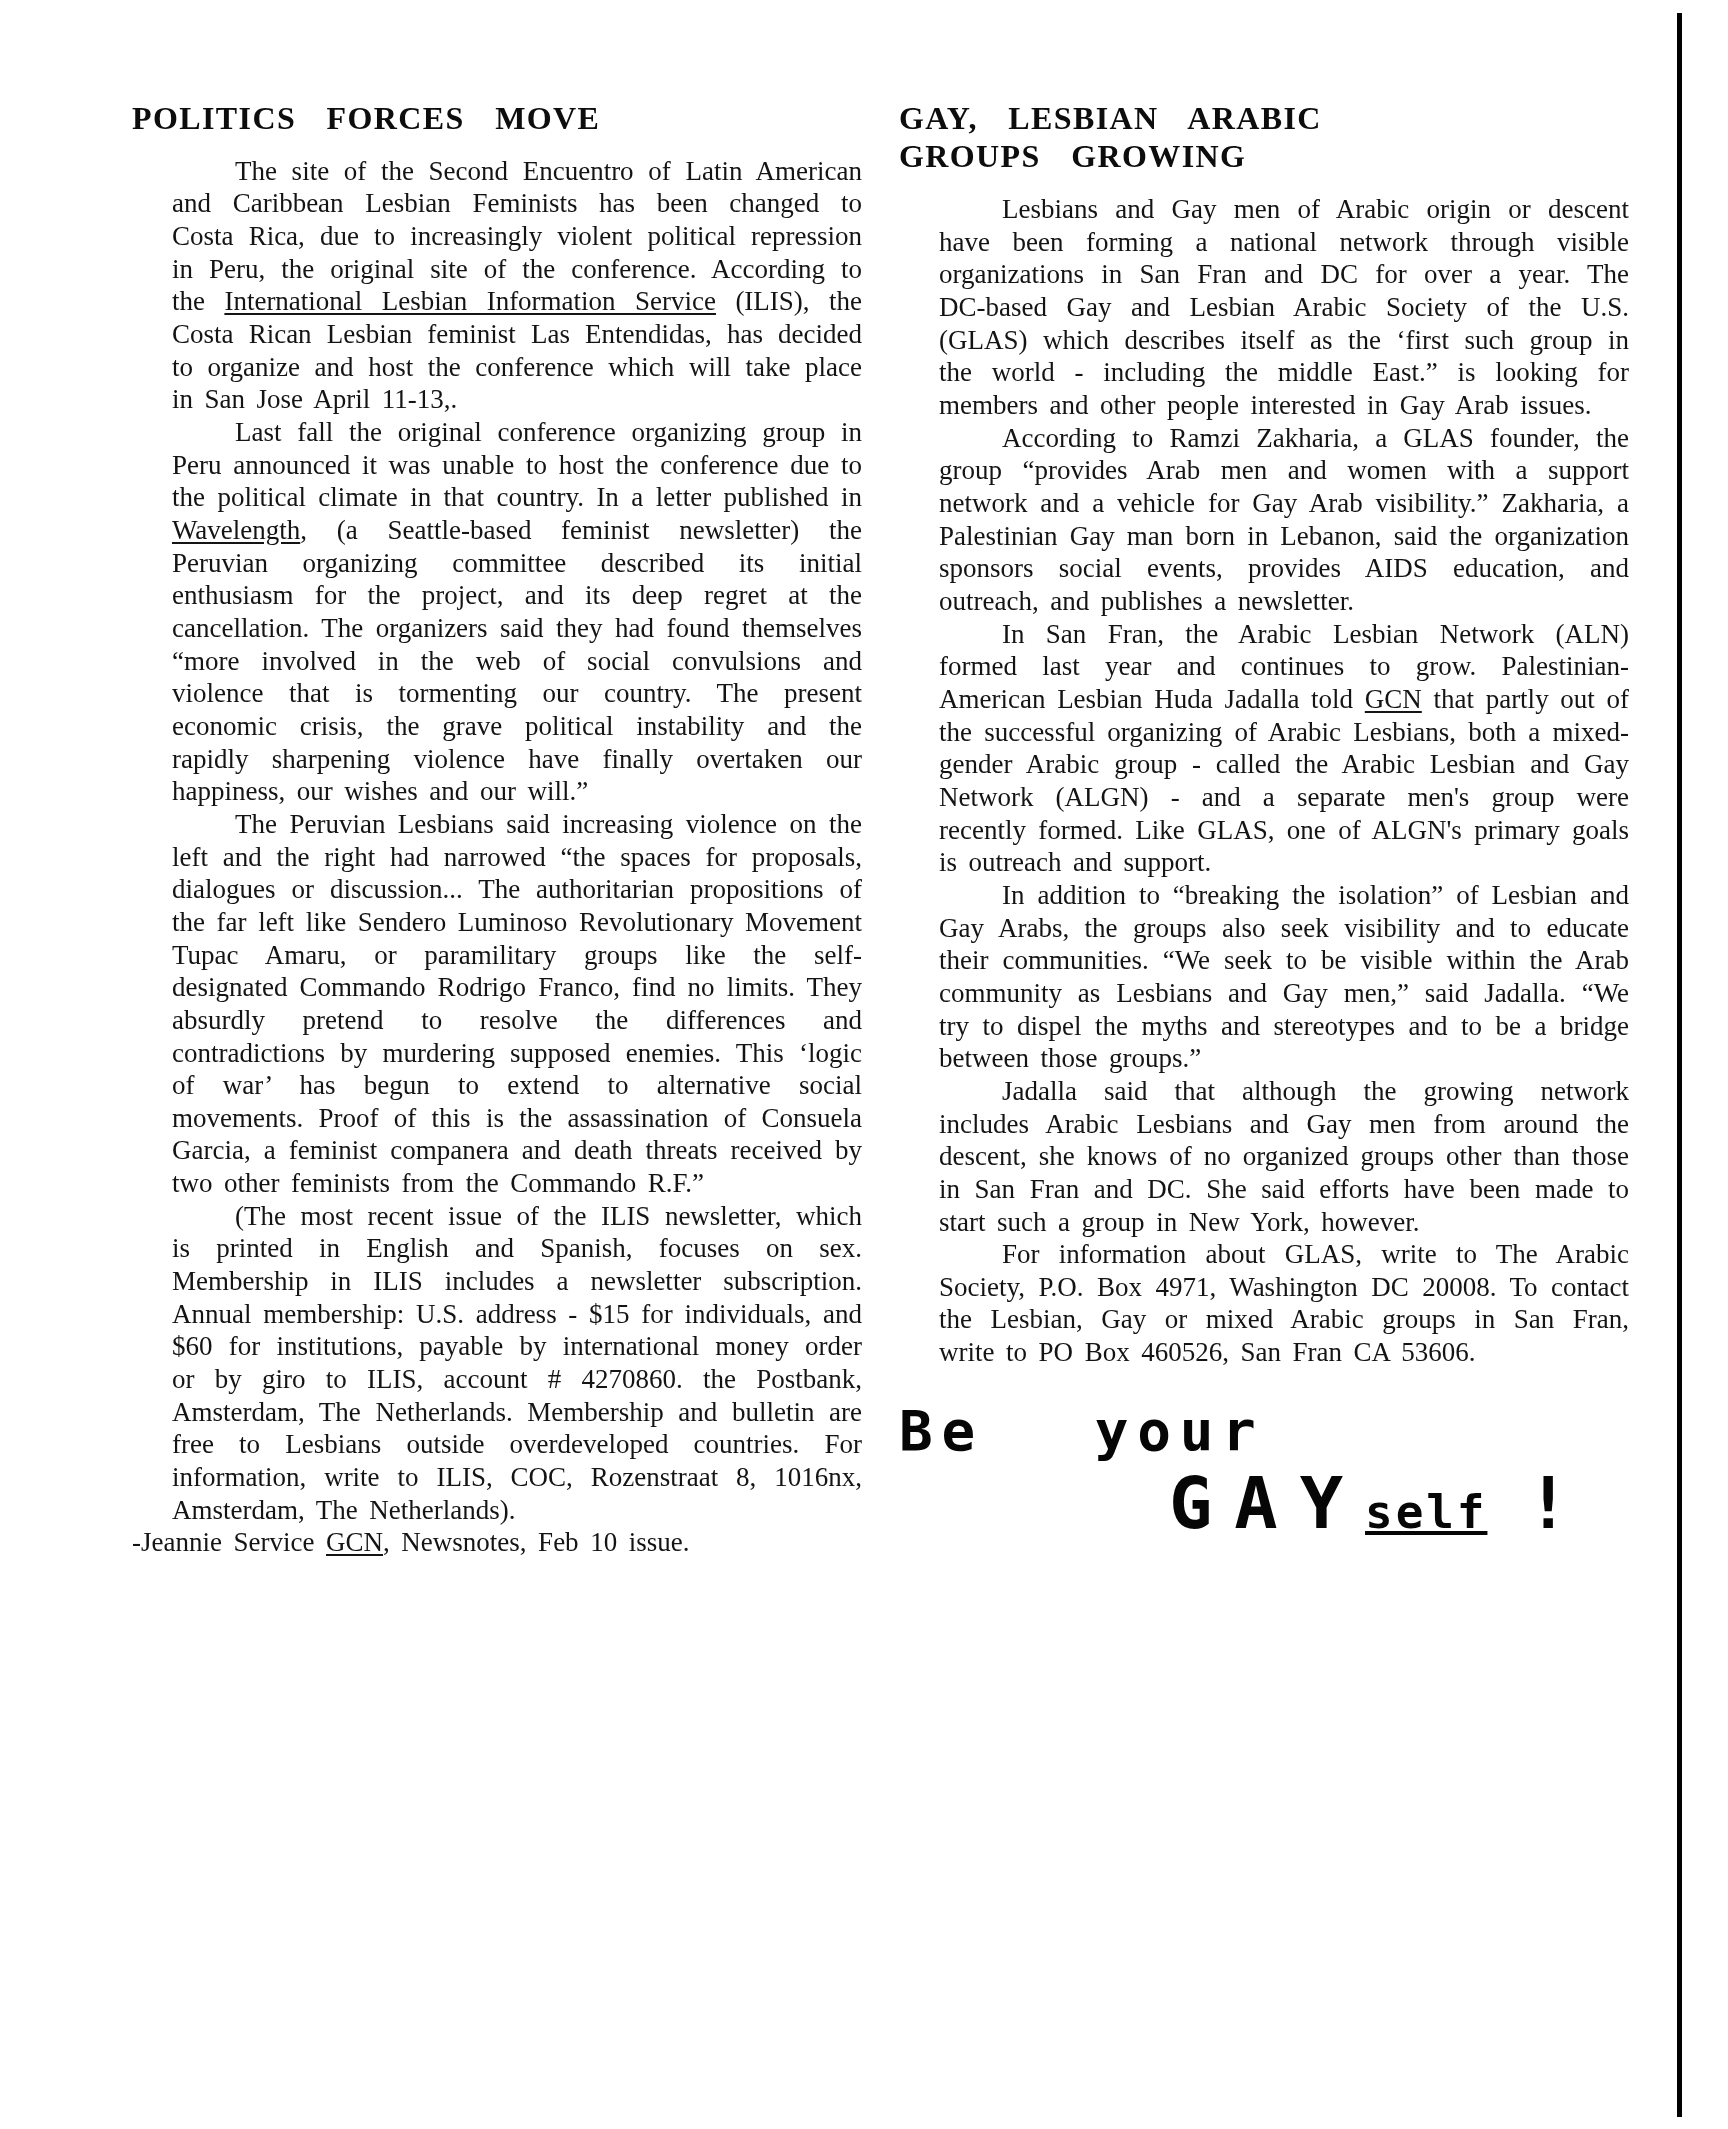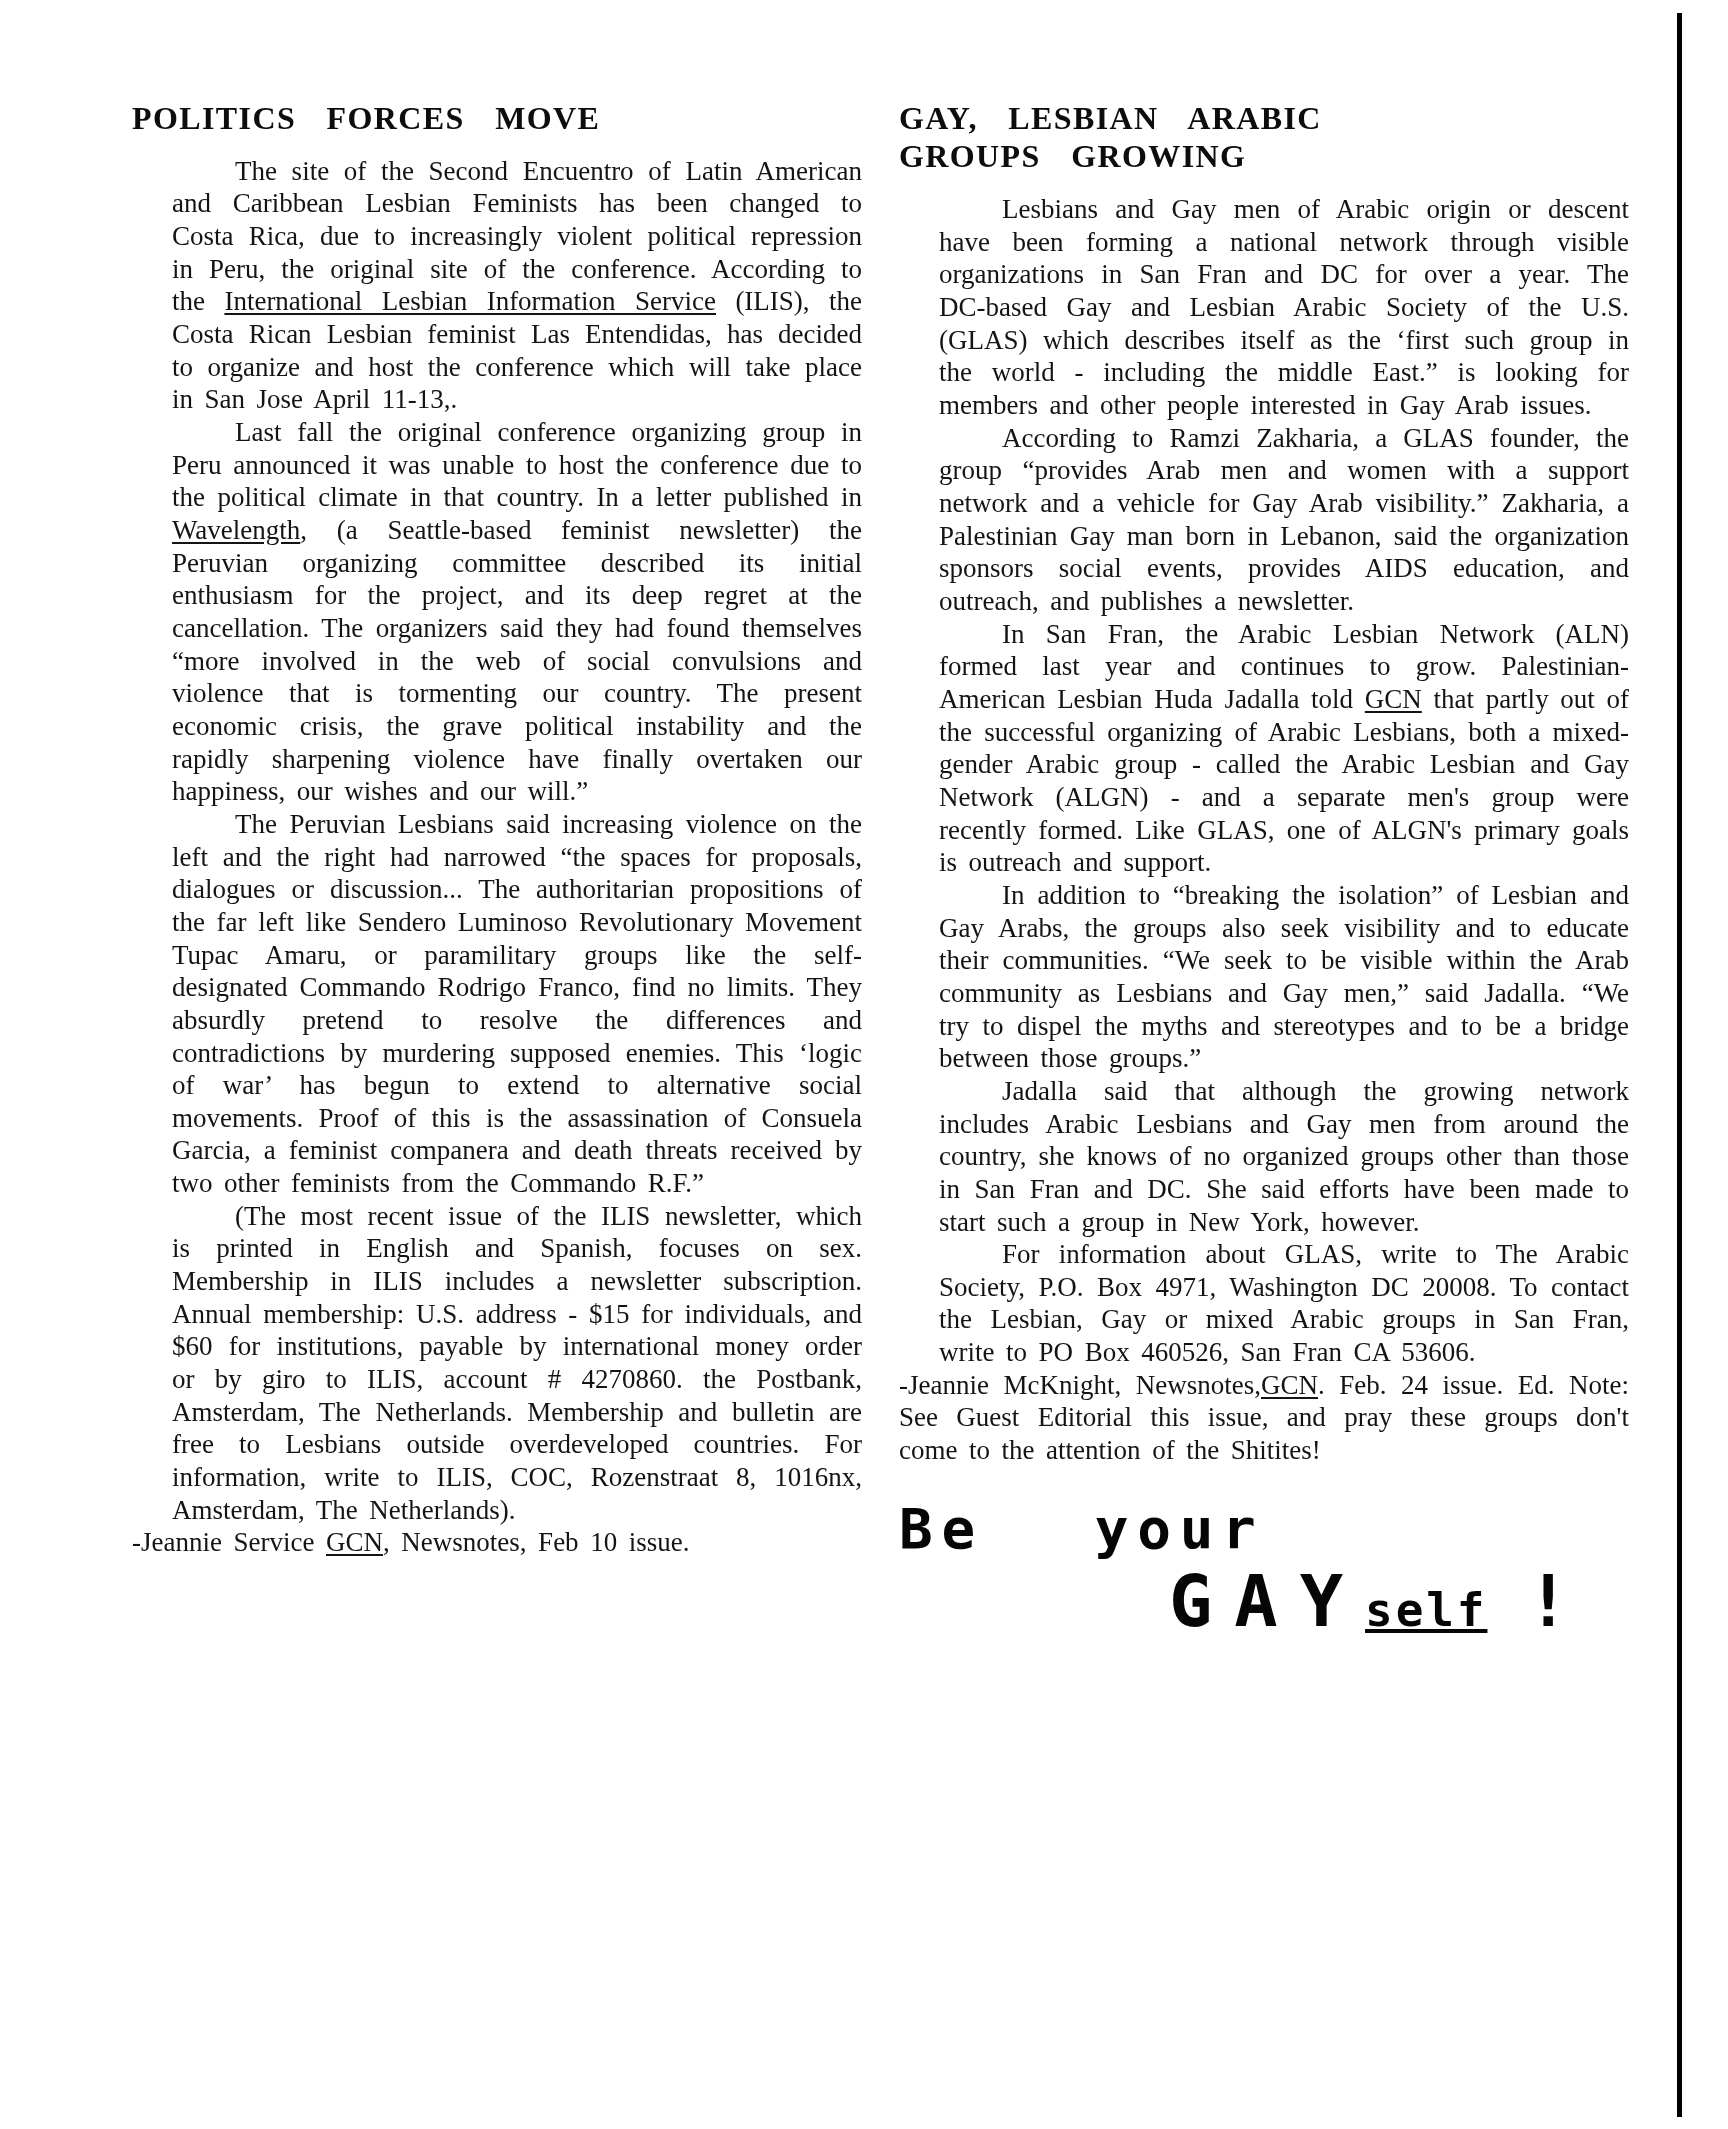--- a/index.html
+++ b/index.html
@@ -87,23 +87,22 @@
     <section class="col">
       <h1 class="article-title">
         <span class="hline">GAY, LESBIAN ARABIC</span>
         <span class="hline">GROUPS GROWING</span>
       </h1>
       <div class="body">
           <p class="para indent"><span class="">Lesbians and Gay men of Arabic origin or descent have been forming a national network through visible organizations in San Fran and DC for over a year. The DC-based Gay and Lesbian Arabic Society of the U.S. (GLAS) which describes itself as the ‘first such group in the world - including the middle East.” is looking for members and other people interested in Gay Arab issues.</span></p>
           <p class="para indent"><span class="">According to Ramzi Zakharia, a GLAS founder, the group “provides Arab men and women with a support network and a vehicle for Gay Arab visibility.” Zakharia, a Palestinian Gay man born in Lebanon, said the organization sponsors social events, provides AIDS education, and outreach, and publishes a newsletter.</span></p>
           <p class="para indent"><span class="">In San Fran, the Arabic Lesbian Network (ALN) formed last year and continues to grow. Palestinian-American Lesbian Huda Jadalla told </span><span class="u">GCN</span><span class=""> that partly out of the successful organizing of Arabic Lesbians, both a mixed-gender Arabic group - called the Arabic Lesbian and Gay Network (ALGN) - and a separate men's group were recently formed. Like GLAS, one of ALGN's primary goals is outreach and support.</span></p>
           <p class="para indent"><span class="">In addition to “breaking the isolation” of Lesbian and Gay Arabs, the groups also seek visibility and to educate their communities. “We seek to be visible within the Arab community as Lesbians and Gay men,” said Jadalla. “We try to dispel the myths and stereotypes and to be a bridge between those groups.”</span></p>
-          <p class="para indent"><span class="">Jadalla said that although the growing network includes Arabic Lesbians and Gay men from around the country, she knows of no organized groups other than those in San Fran and DC. She said efforts have been made to start such a group in New York, however.</span></p>
+          <p class="para indent"><span class="">Jadalla said that although the growing network includes Arabic Lesbians and Gay men from around the descent, she knows of no organized groups other than those in San Fran and DC. She said efforts have been made to start such a group in New York, however.</span></p>
           <p class="para indent"><span class="">For information about GLAS, write to The Arabic Society, P.O. Box 4971, Washington DC 20008. To contact the Lesbian, Gay or mixed Arabic groups in San Fran, write to PO Box 460526, San Fran CA 53606.</span></p>
-          <p class="para byline"><span class="">-Jeannie McKnight, Newsnotes,</span><span class="u">GCN</span><span class="">. Feb. 24 issue. Ed. Note: See Guest Editorial this issue, and pray these groups don't come to the attention of the Shitites!</span></p>
         </div>
 
       <div class="slogan">
         <div class="slogan-line1">
           <span>Be</span><span class="gap"></span><span>your</span>
         </div>
         <div class="slogan-line2">
           <span class="gay">GAY</span><span class="self">self</span><span class="bang">!</span>
         </div>
       </div>

